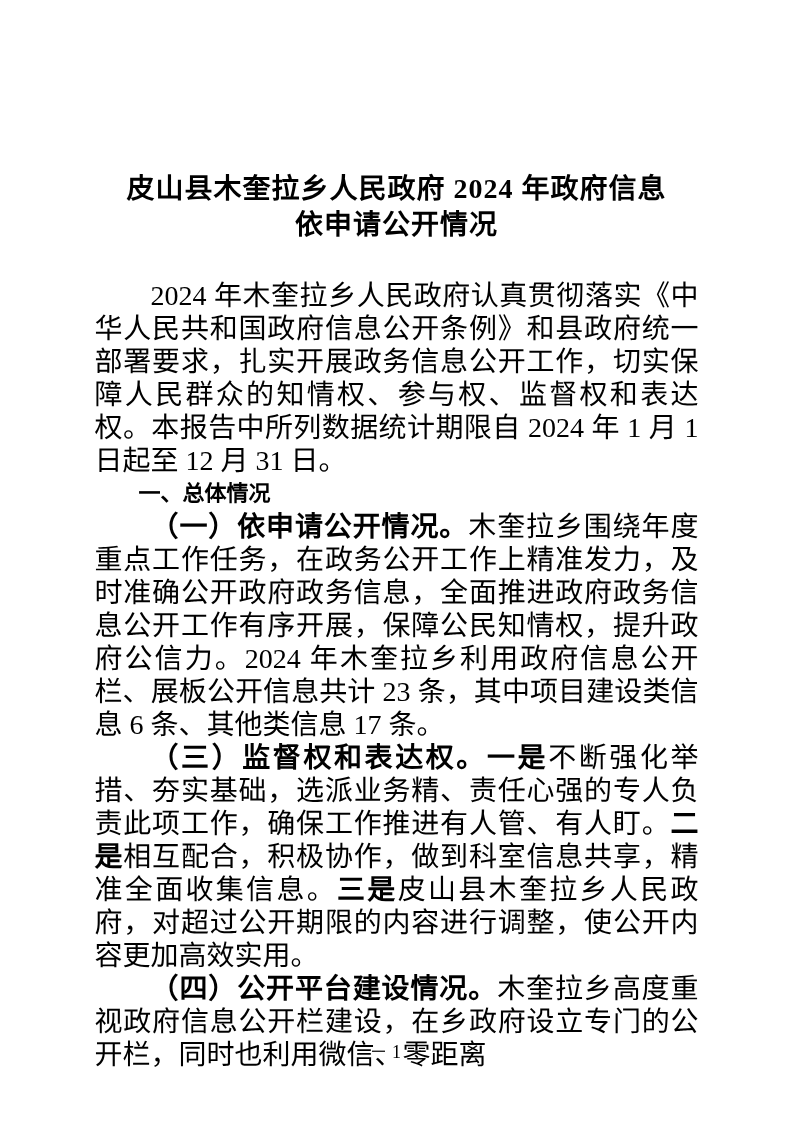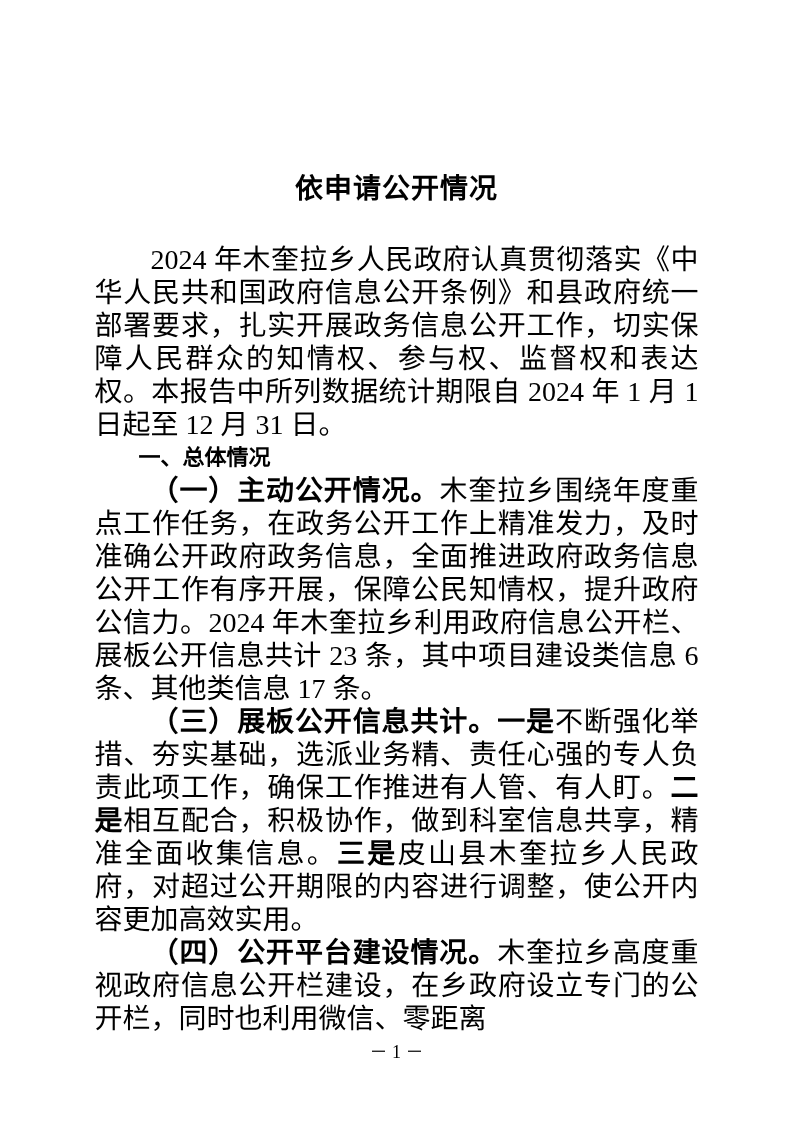--- a/index.html
+++ b/index.html
@@ -65,30 +65,31 @@
       font-family: "Liberation Serif", "DejaVu Serif", serif;
     }
   </style>
 </head>
 <body>
 
 <div class="page">
   <div class="content">
 
     <h1 class="doc-title">
+        <span class="title-line">皮山县木奎拉乡人民政府 2024 年政府信息</span>
         <span class="title-line">依申请公开情况</span>
       </h1>
 
     <p class="body-para">2024 年木奎拉乡人民政府认真贯彻落实《中华人民共和国政府信息公开条例》和县政府统一部署要求，扎实开展政务信息公开工作，切实保障人民群众的知情权、参与权、监督权和表达权。本报告中所列数据统计期限自 2024 年 1 月 1 日起至 12 月 31 日。</p>
 
     <p class="section-heading">一、总体情况</p>
 
-    <p class="body-para"><span class="lead">（一）主动公开情况。</span><span>木奎拉乡围绕年度重点工作任务，在政务公开工作上精准发力，及时准确公开政府政务信息，全面推进政府政务信息公开工作有序开展，保障公民知情权，提升政府公信力。2024 年木奎拉乡利用政府信息公开栏、展板公开信息共计 23 条，其中项目建设类信息 6 条、其他类信息 17 条。</span></p>
+    <p class="body-para"><span class="lead">（一）依申请公开情况。</span><span>木奎拉乡围绕年度重点工作任务，在政务公开工作上精准发力，及时准确公开政府政务信息，全面推进政府政务信息公开工作有序开展，保障公民知情权，提升政府公信力。2024 年木奎拉乡利用政府信息公开栏、展板公开信息共计 23 条，其中项目建设类信息 6 条、其他类信息 17 条。</span></p>
 
 
-    <p class="body-para"><span class="lead">（三）展板公开信息共计。</span><span class="inline-bold">一是</span><span>不断强化举措、夯实基础，选派业务精、责任心强的专人负责此项工作，确保工作推进有人管、有人盯。</span><span class="inline-bold">二是</span><span>相互配合，积极协作，做到科室信息共享，精准全面收集信息。</span><span class="inline-bold">三是</span><span>皮山县木奎拉乡人民政府，对超过公开期限的内容进行调整，使公开内容更加高效实用。</span></p>
+    <p class="body-para"><span class="lead">（三）监督权和表达权。</span><span class="inline-bold">一是</span><span>不断强化举措、夯实基础，选派业务精、责任心强的专人负责此项工作，确保工作推进有人管、有人盯。</span><span class="inline-bold">二是</span><span>相互配合，积极协作，做到科室信息共享，精准全面收集信息。</span><span class="inline-bold">三是</span><span>皮山县木奎拉乡人民政府，对超过公开期限的内容进行调整，使公开内容更加高效实用。</span></p>
 
     <p class="body-para"><span class="lead">（四）公开平台建设情况。</span><span>木奎拉乡高度重视政府信息公开栏建设，在乡政府设立专门的公开栏，同时也利用微信、零距离</span></p>
 
   </div>
 
   <div class="footer"><span>－ 1 －</span></div>
 </div>
 
 </body></html>

